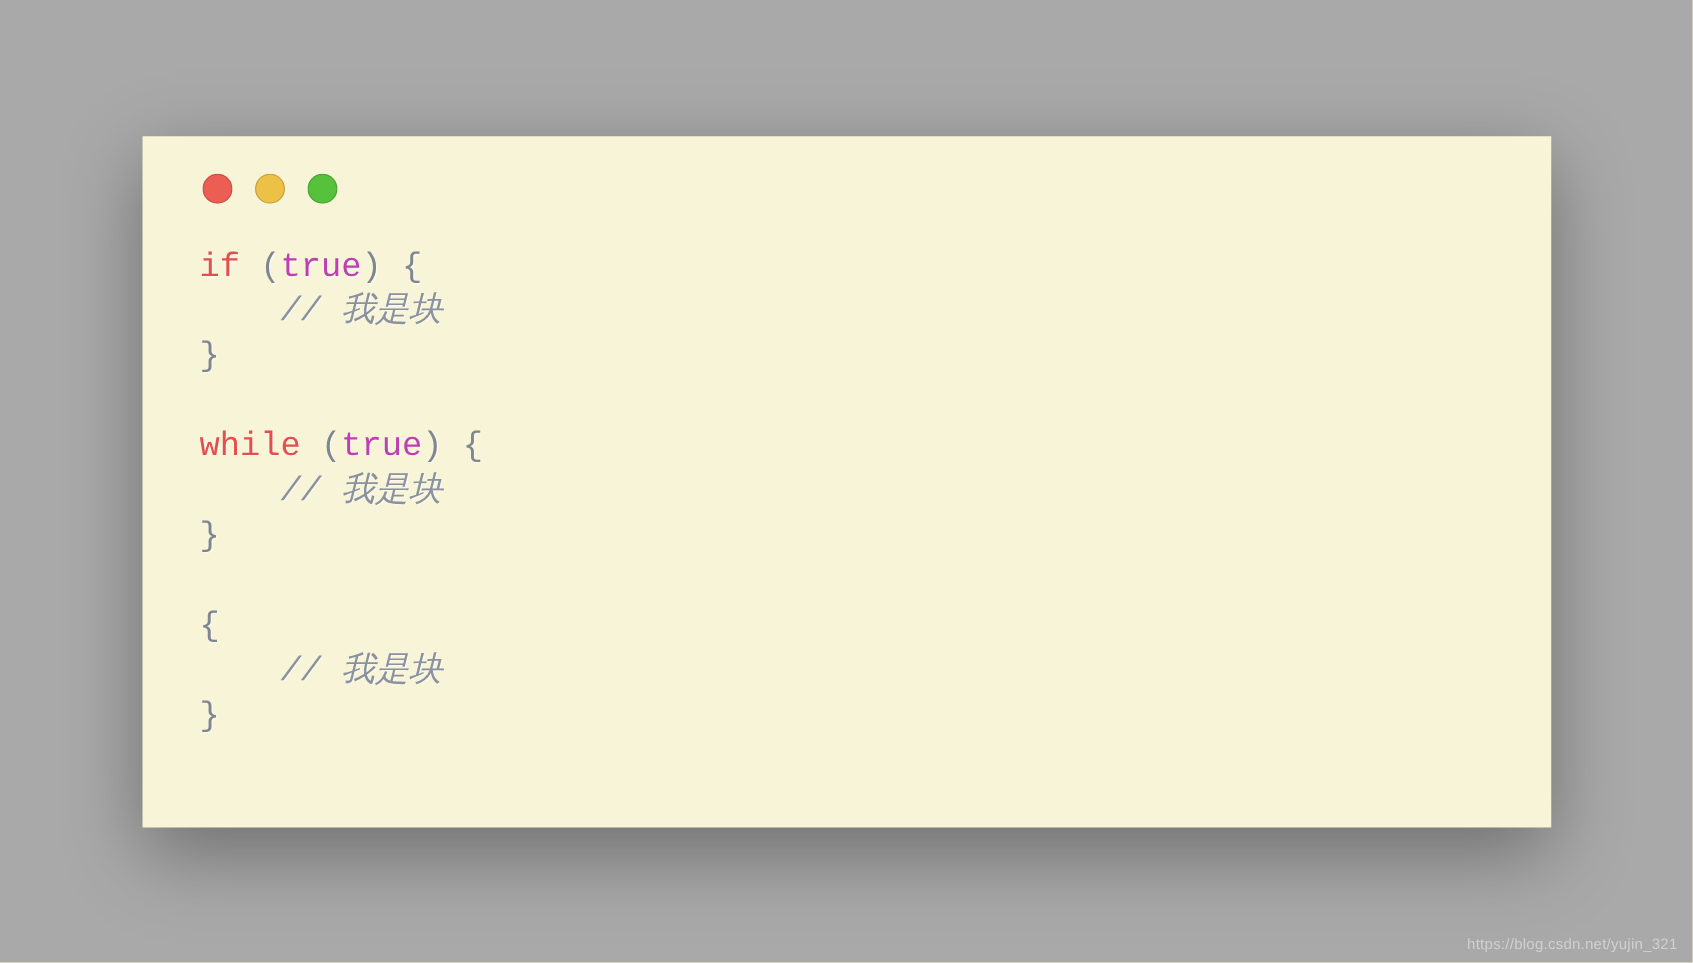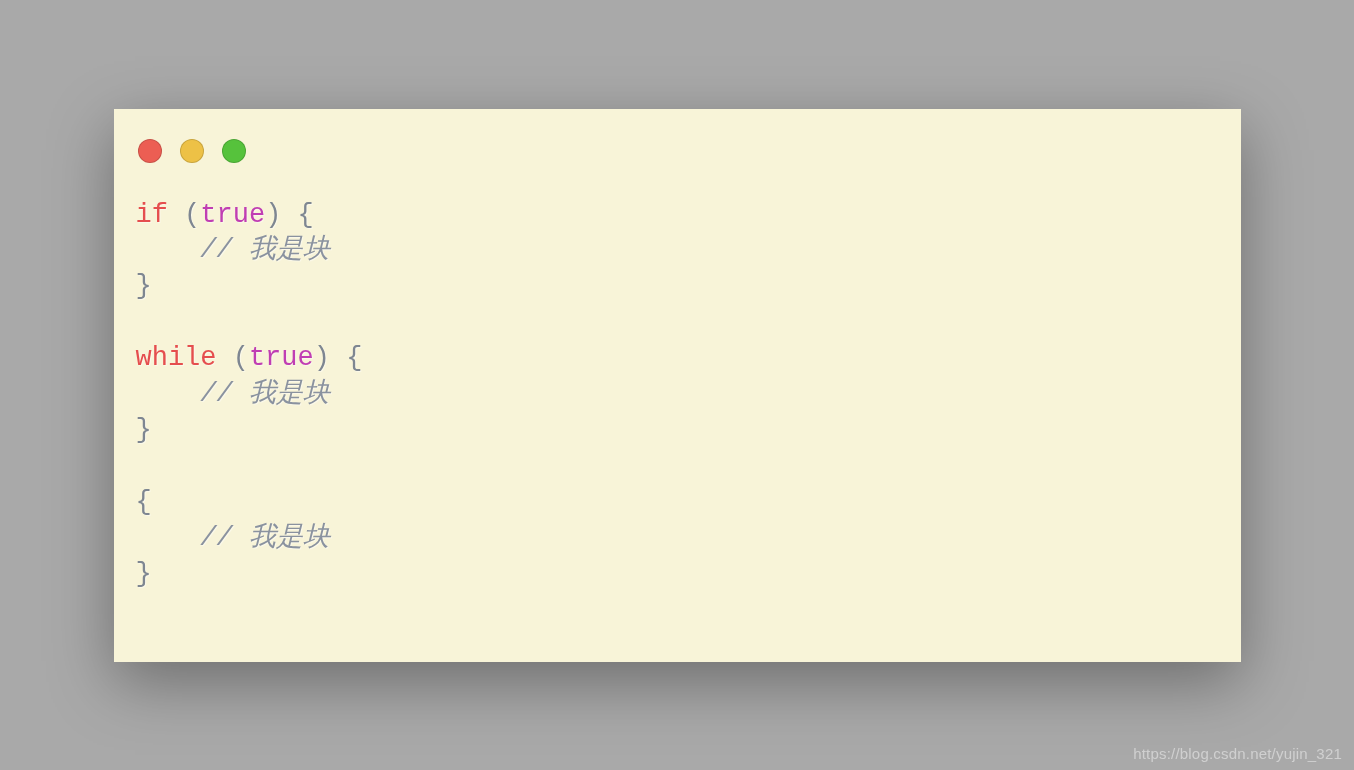--- a/index.html
+++ b/index.html
@@ -15,21 +15,21 @@
       align-items: center;
       justify-content: center;
       font-family: Menlo, Monaco, Consolas, "Courier New", monospace;
       position: relative;
     }
     .code-window {
       width: 1127px;
       height: 553px;
       background-color: #f8f4d8;
       box-shadow: 0 20px 60px rgba(0,0,0,0.35);
-      padding: 30px 22px;
+      padding: 30px 46px;
       position: relative;
     }
     .window-controls {
       display: flex;
       gap: 18px;
       margin-bottom: 35px;
       margin-left: 2px;
     }
     .control-dot {
       width: 24px;
@@ -50,21 +50,21 @@
     .keyword { color: #e54e4e; }
     .boolean { color: #c03eb3; }
     .punct { color: #7e8691; }
     .comment { color: #8a929f; font-style: italic; }
     .watermark {
       position: absolute;
       bottom: 8px;
       right: 12px;
       color: #d0d0d0;
       font-family: Arial, sans-serif;
-      font-size: 15px;
+      font-size: 12px;
       letter-spacing: 0.2px;
     }
   </style>
 </head>
 <body>
 
 <div class="code-window">
   <div class="window-controls">
     <div class="control-dot dot-red"></div>
     <div class="control-dot dot-yellow"></div>

